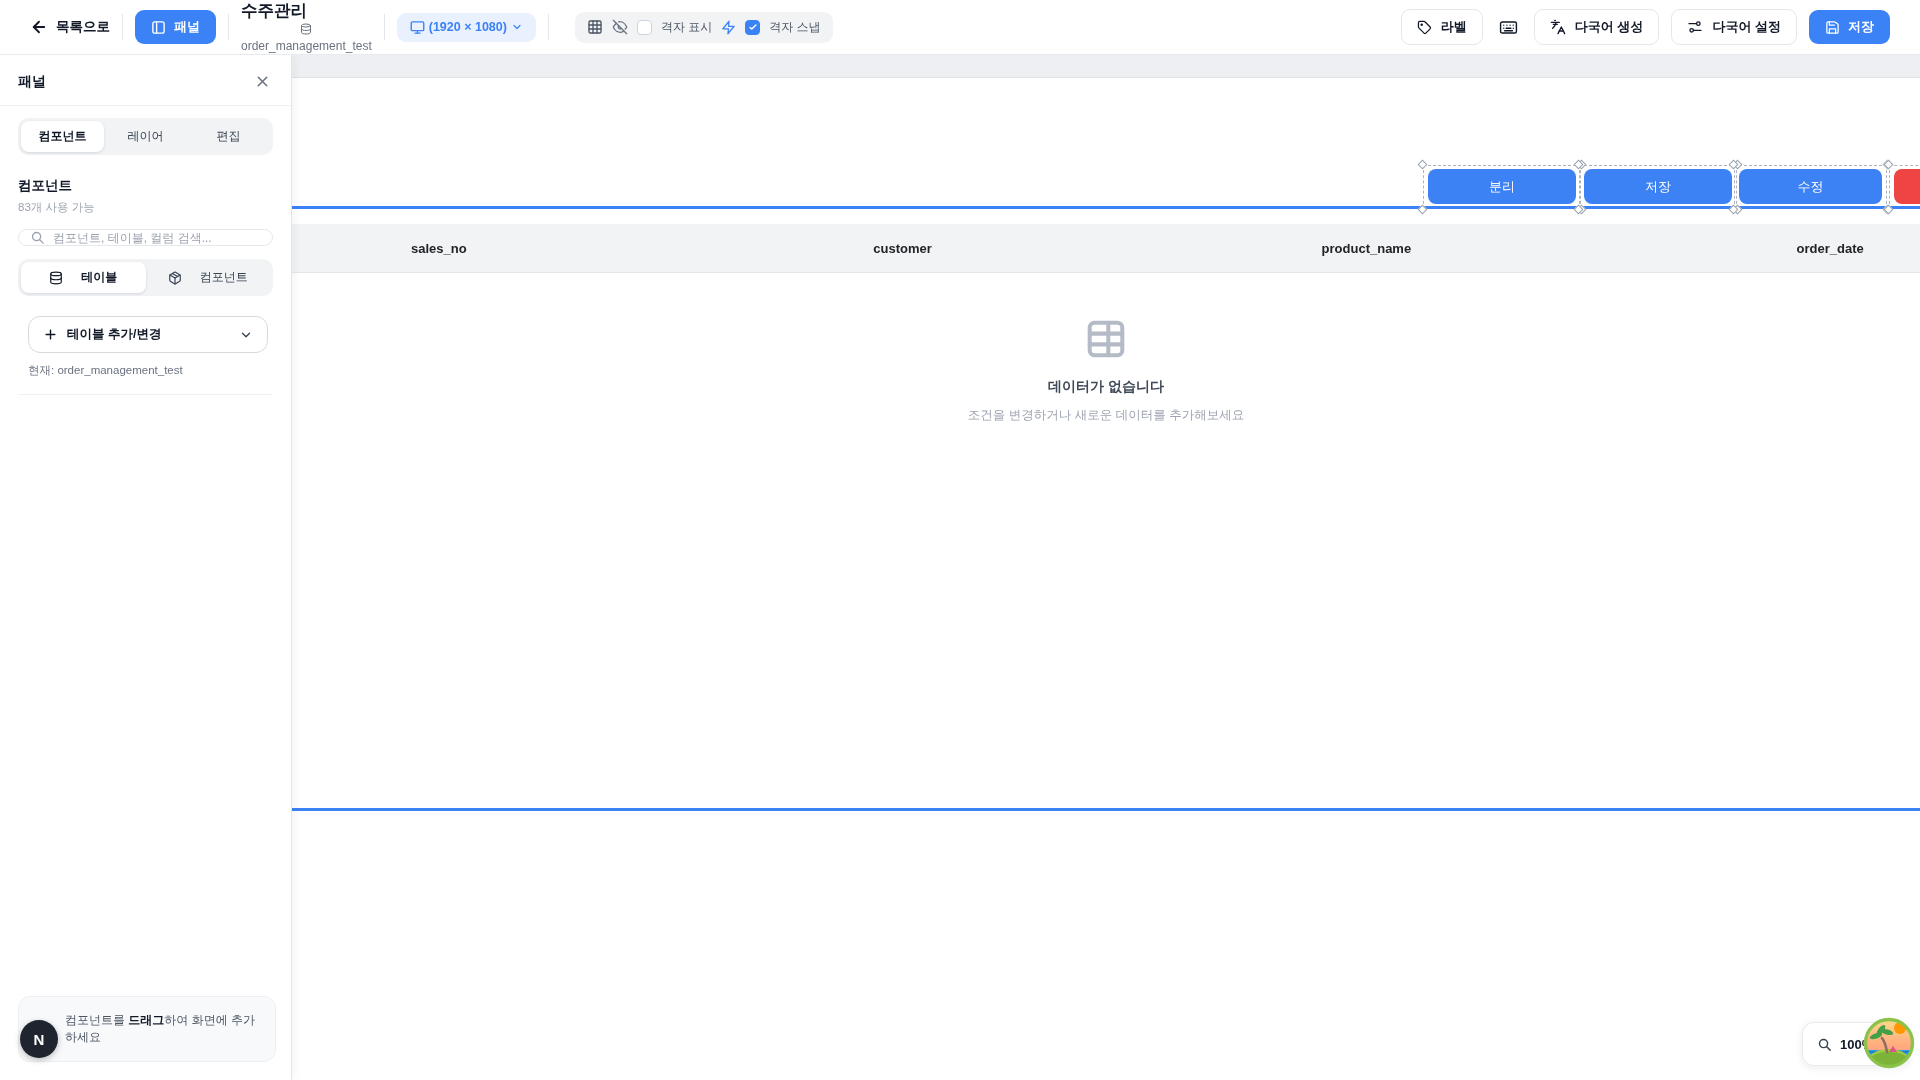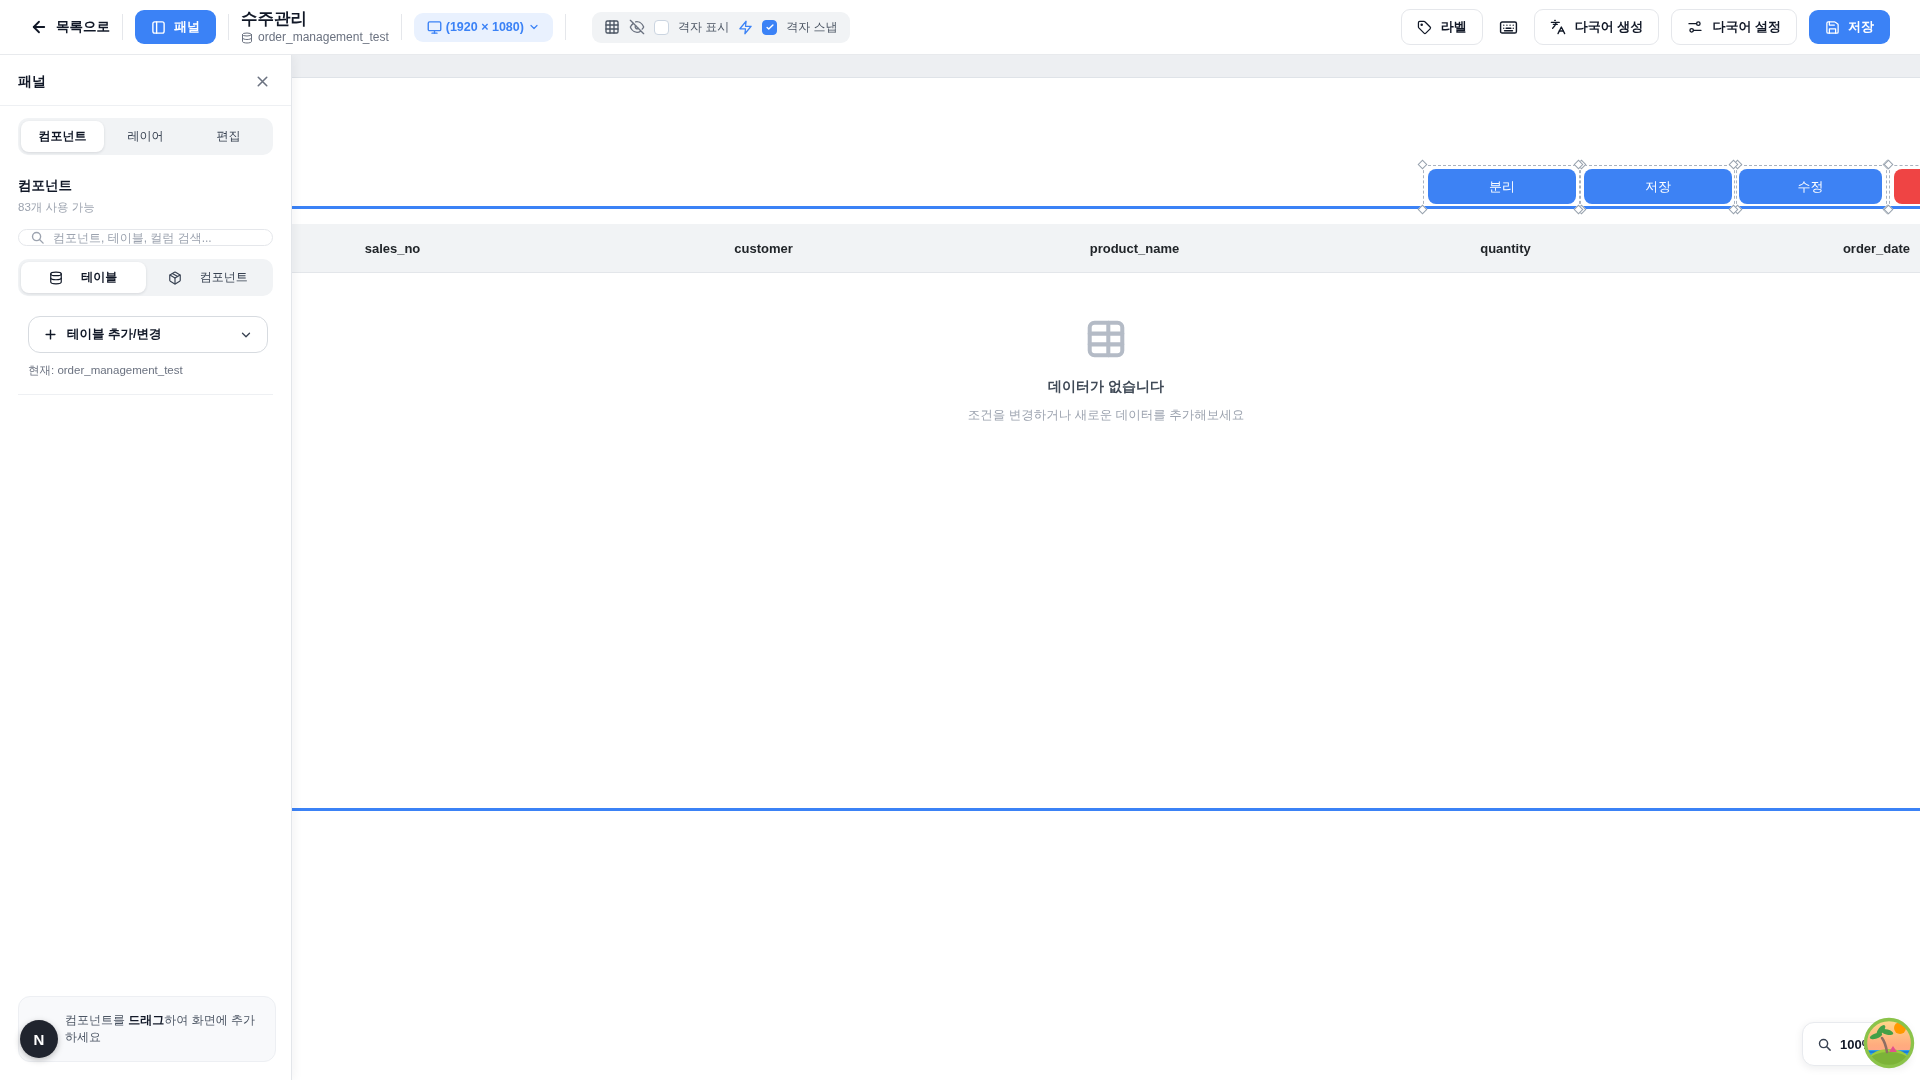--- a/index.html
+++ b/index.html
@@ -10,21 +10,21 @@
   
   .header { position:absolute; left:0; top:0; width:1920px; height:55px; background:#fff;
     border-bottom:1px solid #e8eaed; display:flex; align-items:center; padding:0 30px; z-index:50; }
   .vdiv { width:1px; height:26px; background:#e5e7eb; margin:0 12px; }
   .back-btn { display:flex; align-items:center; gap:8px; cursor:pointer; }
   .back-btn span { font-size:13.5px; font-weight:700; color:#111827; }
   .btn-blue { display:inline-flex; align-items:center; gap:8px; background:#3b82f6; color:#fff;
     border:none; border-radius:9px; padding:8px 16px; font-size:13px; font-weight:600; cursor:pointer; }
   .title-block { display:flex; flex-direction:column; justify-content:center; line-height:1.15; }
   .page-title { font-size:16.5px; font-weight:700; color:#111827; }
-  .subtitle { display:flex; align-items:center; gap:5px; margin-top:3px; color:#6b7280; font-size:12px; }
+  .subtitle { display:flex; align-items:center; gap:5px; margin-top:3px; color:#6b7280; font-size:12px;flex-direction:column; }
   .res-pill { display:inline-flex; align-items:center; gap:4px; background:#e9f1fe; color:#3b82f6;
     border:none; border-radius:9px; padding:7px 13px; font-size:12.5px; font-weight:600; cursor:pointer; }
   .grid-pill { display:flex; align-items:center; gap:9px; background:#f1f3f5; border-radius:9px;
     padding:7px 12px; margin-left:14px;justify-content:space-between; }
   .grid-pill .lbl { font-size:12px; color:#4b5563; }
   .cb { width:15px; height:15px; border-radius:4px; background:#fff; border:1.5px solid #cbd5e1;
     display:inline-flex; align-items:center; justify-content:center; cursor:pointer; }
   .cb.checked { background:#3b82f6; border-color:#3b82f6; }
   .right-group { margin-left:auto; display:flex; align-items:center; gap:12px; }
   .btn-ghost-icon { background:none; border:none; padding:4px; cursor:pointer; color:#111827; display:flex; }
@@ -243,21 +243,20 @@
     <button class="canvas-btn danger"></button>
   </div>
 
   <div class="line-blue line-top"></div>
   <div class="table-leftborder"></div>
   <div class="thead">
     <div class="thead-inner">
       <div class="th">sales_no</div>
       <div class="th">customer</div>
       <div class="th">product_name</div>
-      <div class="th">quantity</div>
       <div class="th">order_date</div>
     </div>
   </div>
 
   <div class="empty-state">
     <svg class="empty-icon" width="46" height="46" viewBox="0 0 24 24" fill="none" stroke="currentColor" stroke-width="2.1" stroke-linecap="round">
         <rect x="3.5" y="3.5" width="17" height="17" rx="2.5"></rect>
         <path d="M3.5 9.2h17M3.5 14.8h17M13.2 3.5v17"></path>
       </svg>
     <div class="empty-title">데이터가 없습니다</div>

